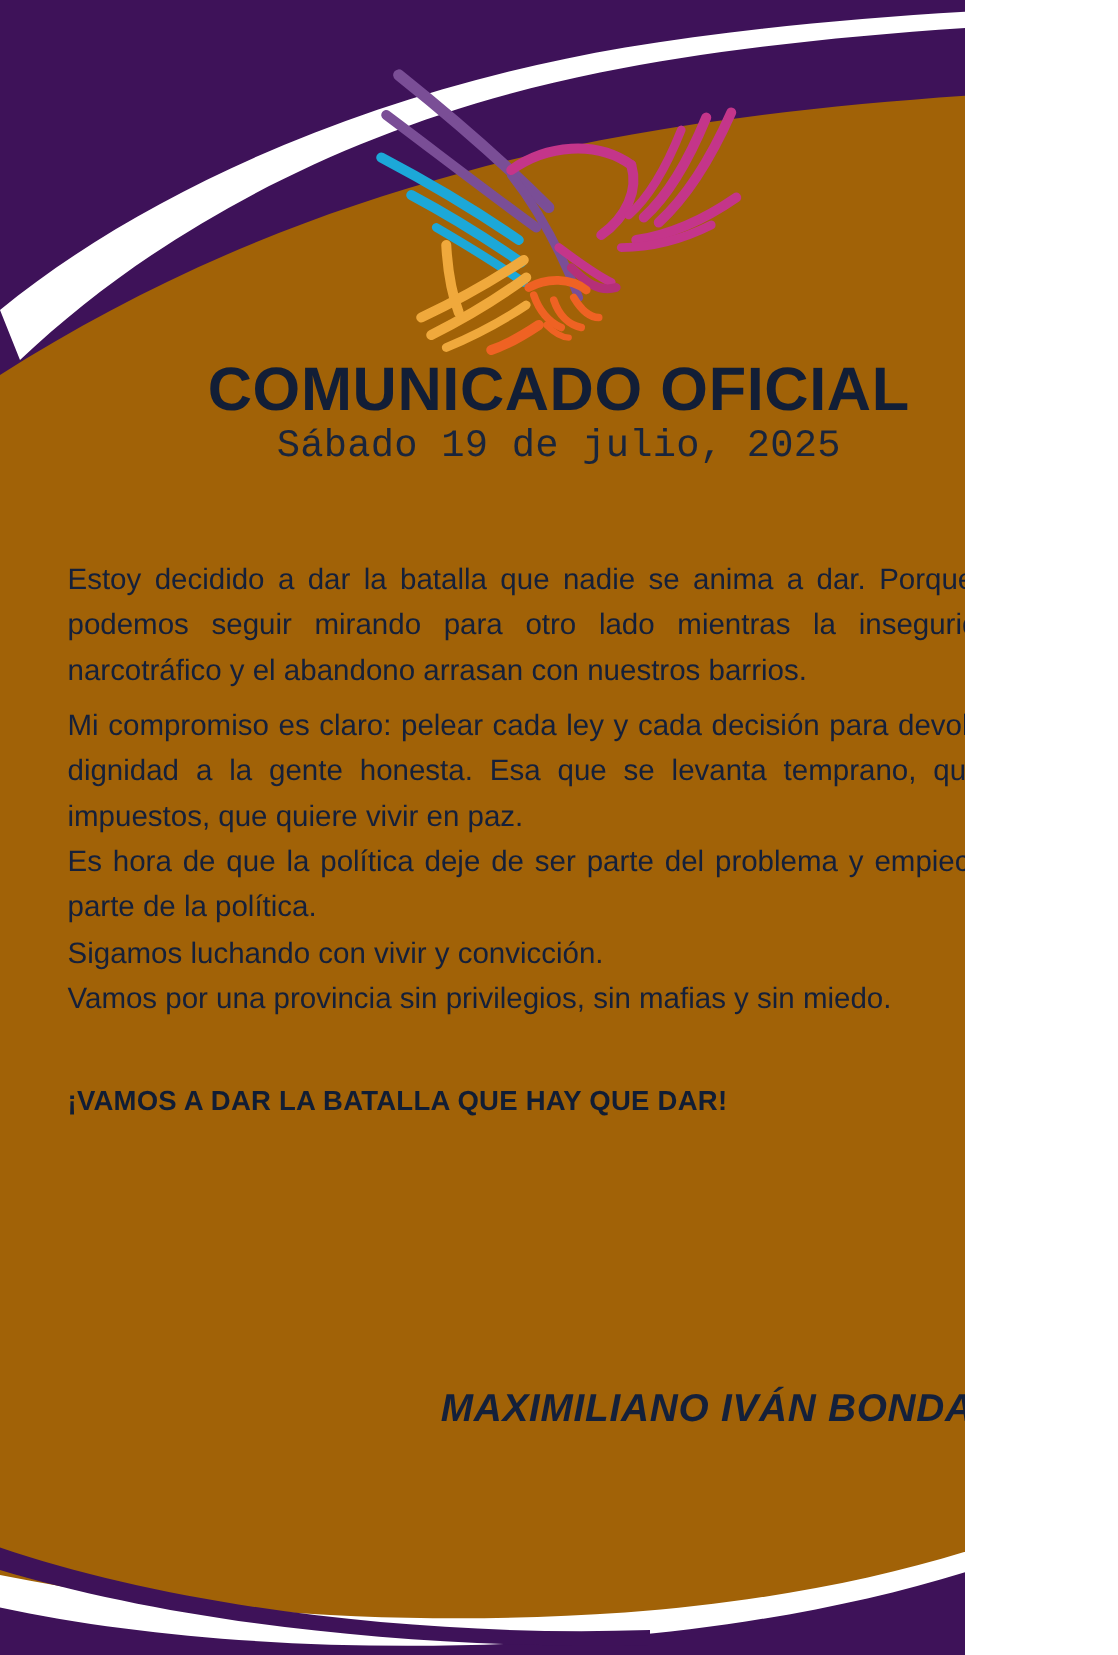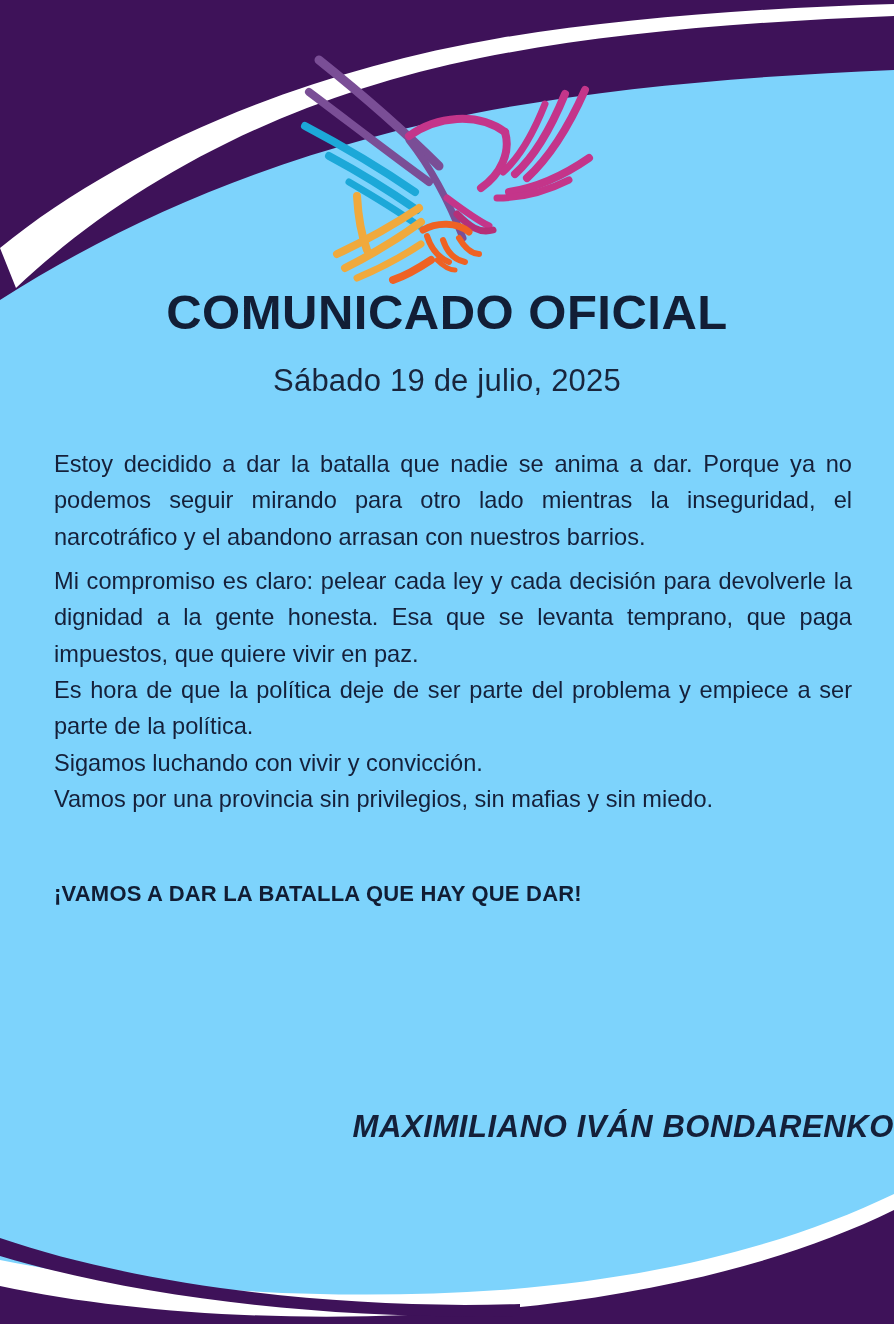--- a/index.html
+++ b/index.html
@@ -12,23 +12,23 @@
   }
 
   body {
     font-family: "Liberation Sans", "DejaVu Sans", sans-serif;
     position: relative;
     overflow: hidden;
   }
 
   .poster {
     position: relative;
-    width: 894px;
+    width: 772px;
     height: 1324px;
-    background: #7dd3fc;
+    background: #a16207;
     overflow: hidden;
   }
 
   
   .deco-top, .deco-bottom {
     position: absolute;
     left: 0;
     width: 894px;
     pointer-events: none;
   }
@@ -57,25 +57,26 @@
   .title {
     font-family: "Liberation Sans", "DejaVu Sans", sans-serif;
     font-size: 49px;
     font-weight: 700;
     letter-spacing: 0.5px;
     color: #121e36;
     line-height: 1.08;
     white-space: nowrap;
   }
   .subtitle {
-    margin-top: 24px;
+    margin-top: 1px;
     font-size: 31px;
     font-weight: 400;
     color: #19253c;
     letter-spacing: 0.2px;
+    font-family: Liberation Mono, monospace;
   }
 
   
   .body-copy {
     position: absolute;
     top: 446px;
     left: 54px;
     width: 798px;
     color: #15203a;
     font-size: 23.6px;
@@ -84,21 +85,21 @@
   .para {
     text-align: justify;
     text-justify: inter-word;
     margin: 0;
   }
   .para + .para { margin-top: 0px; }
   .para.gap { margin-top: 8px; }
   .para b, .para strong { font-weight: 700; }
 
   .slogan {
-    margin-top: 60px;
+    margin-top: 47px;
     font-size: 22px;
     font-weight: 700;
     letter-spacing: 0.2px;
     color: #111d34;
     text-align: left;
   }
 
   
   .signature {
     position: absolute;

